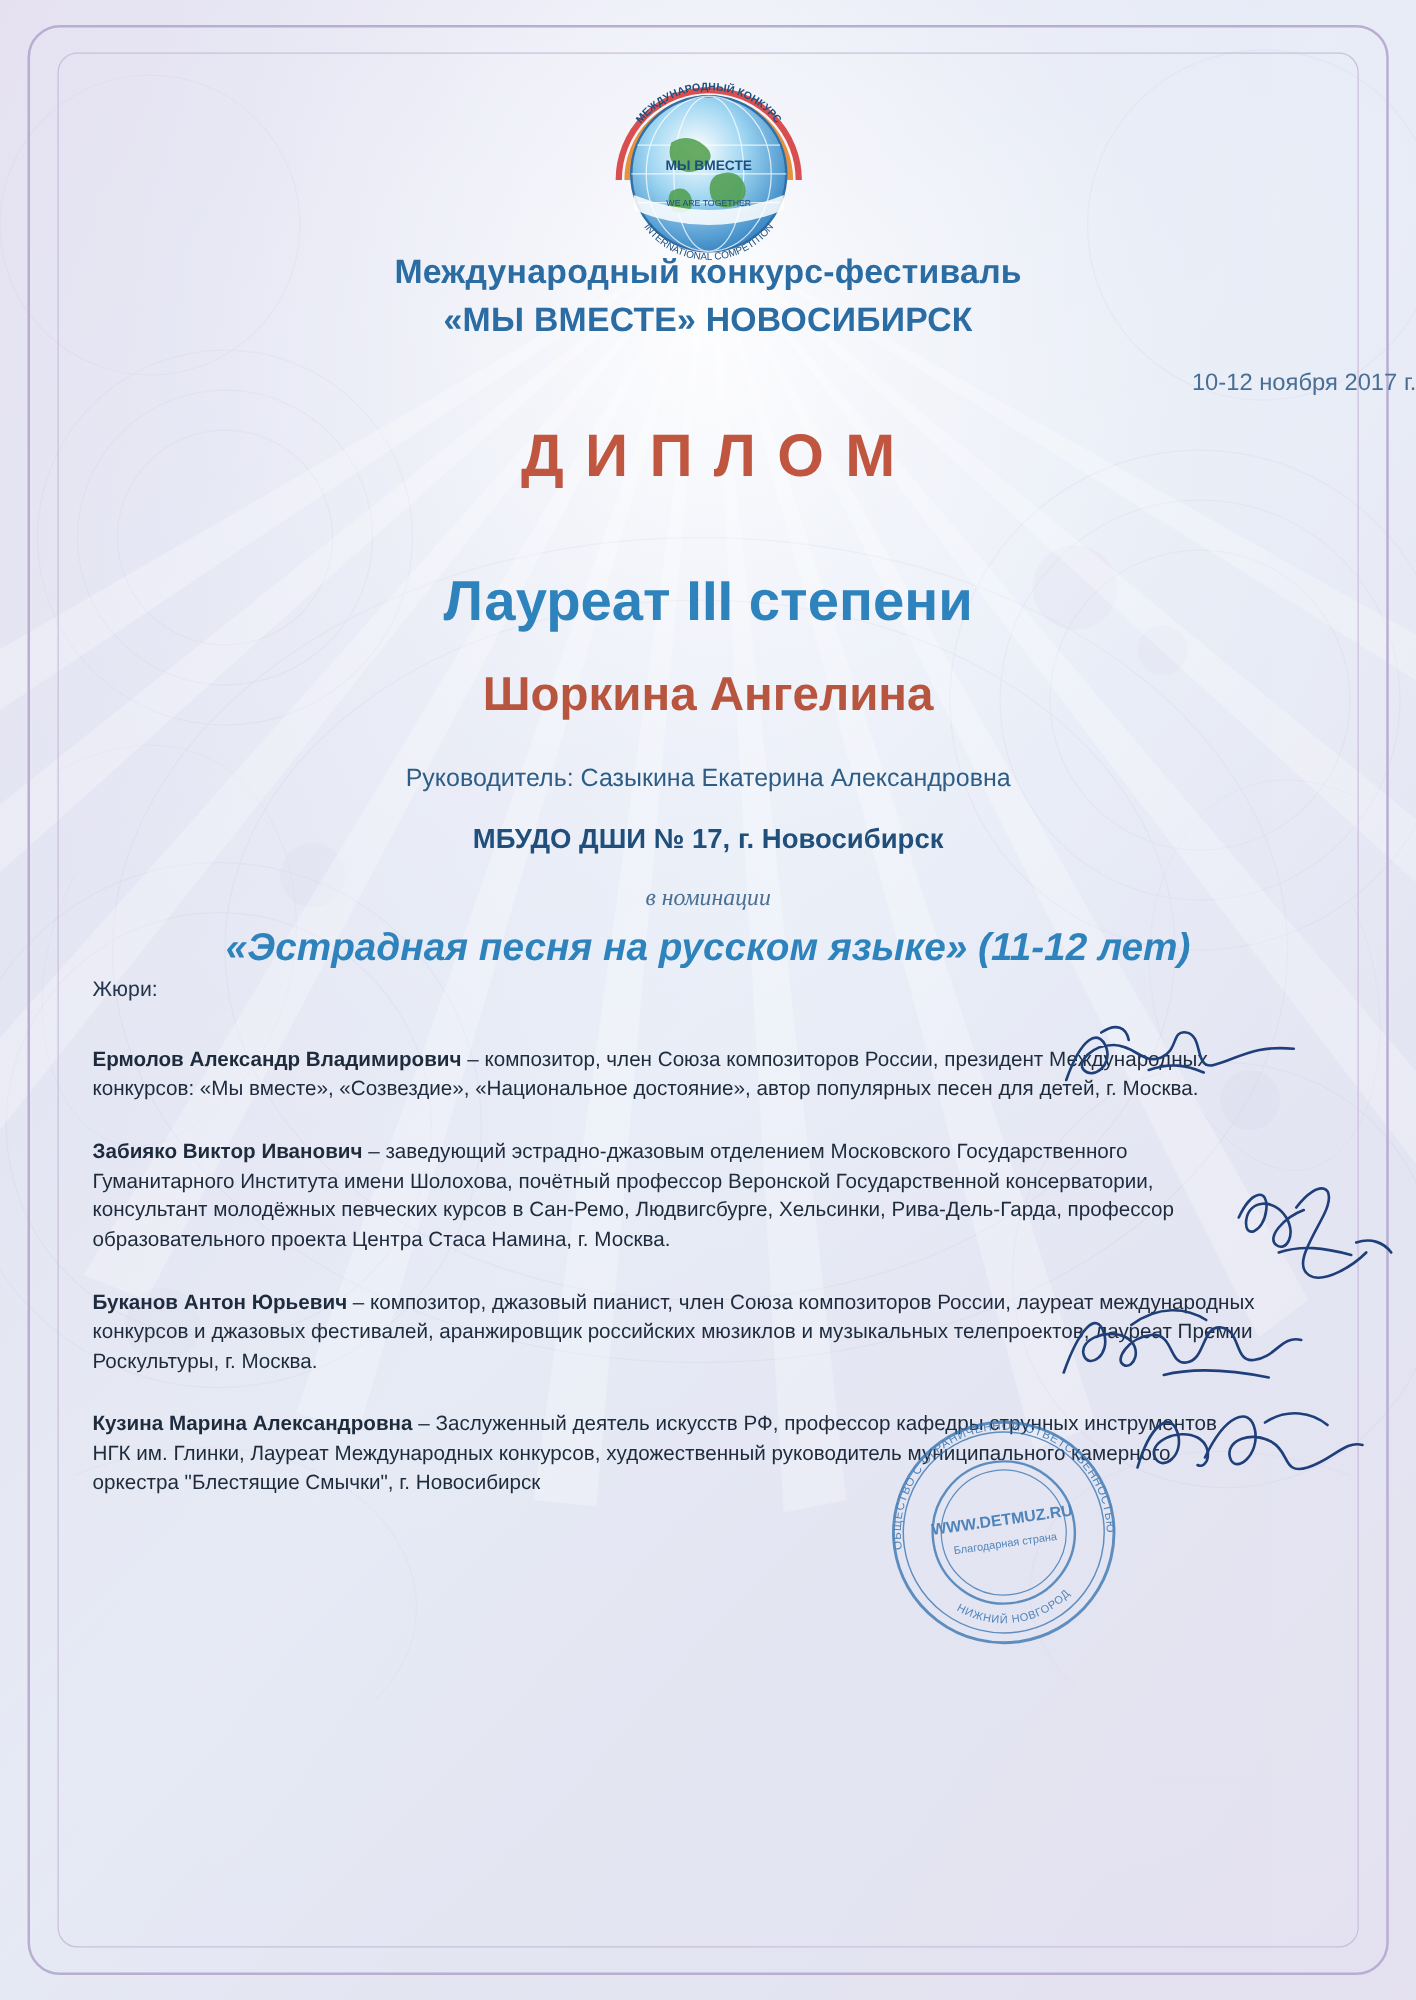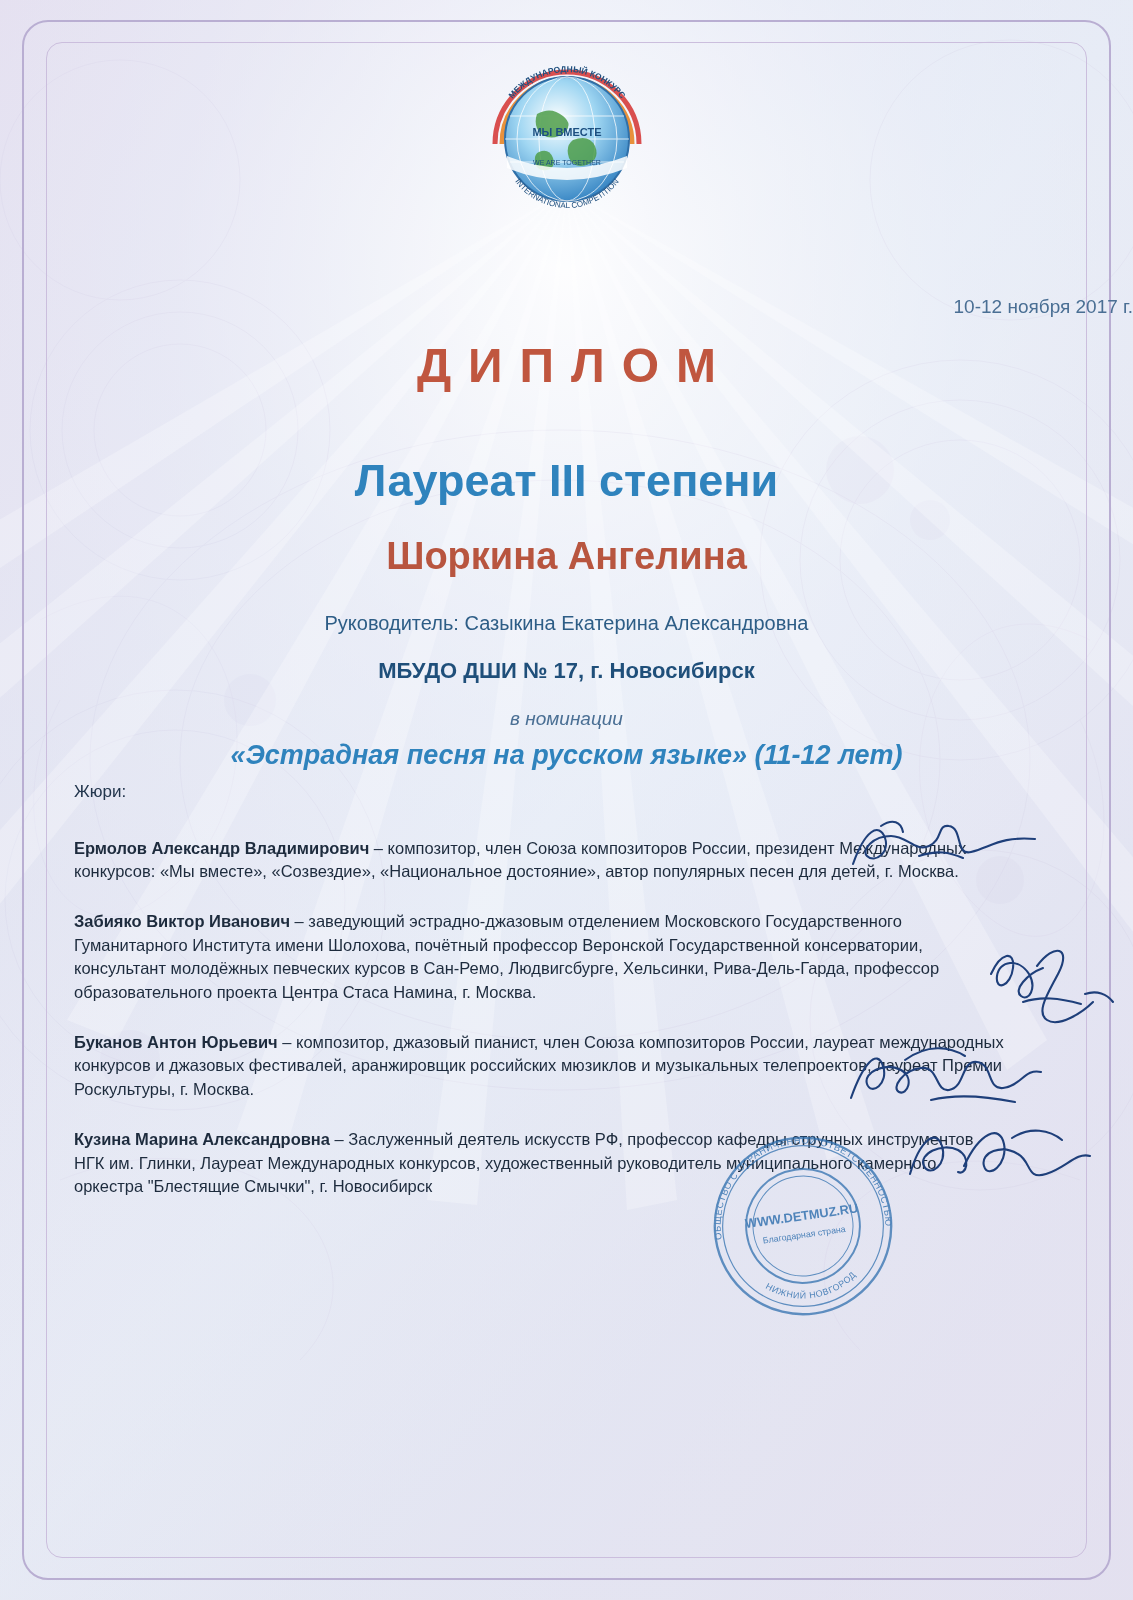--- a/index.html
+++ b/index.html
@@ -155,28 +155,29 @@
   }
 
   .nomination-label {
     position: absolute;
     left: 0; right: 0;
     top: 708px;
     text-align: center;
     font-size: 19px;
     font-style: italic;
     color: #4a6f94;
+    font-family: Liberation Serif, serif;
   }
 
   .nomination-value {
     position: absolute;
     left: 0; right: 0;
     top: 740px;
     text-align: center;
-    font-size: 27px;
+    font-size: 31px;
     font-weight: bold;
     font-style: italic;
     color: #2f83bd;
   }
 
   
   .jury-label {
     position: absolute;
     left: 74px;
     top: 782px;
@@ -340,20 +341,22 @@
           <textPath href="#arcTop" startOffset="50%" text-anchor="middle">МЕЖДУНАРОДНЫЙ КОНКУРС</textPath>
         </text>
         <path id="arcBot" d="M26,100 A64,64 0 0 0 154,100" fill="none"></path>
         <text font-family="Liberation Sans, sans-serif" font-size="8" fill="#20507f">
           <textPath href="#arcBot" startOffset="50%" text-anchor="middle">INTERNATIONAL COMPETITION</textPath>
         </text>
       </svg>
     </div>
 
     <div class="festival-title">
+      <span>Международный конкурс-фестиваль</span>
+      <span class="line2">«МЫ ВМЕСТЕ» НОВОСИБИРСК</span>
     </div>
 
     <div class="event-date">10-12 ноября 2017 г.</div>
 
     <div class="diploma-word">ДИПЛОМ</div>
 
     <div class="degree">Лауреат III степени</div>
 
     <div class="laureate-name">Шоркина Ангелина</div>
 

